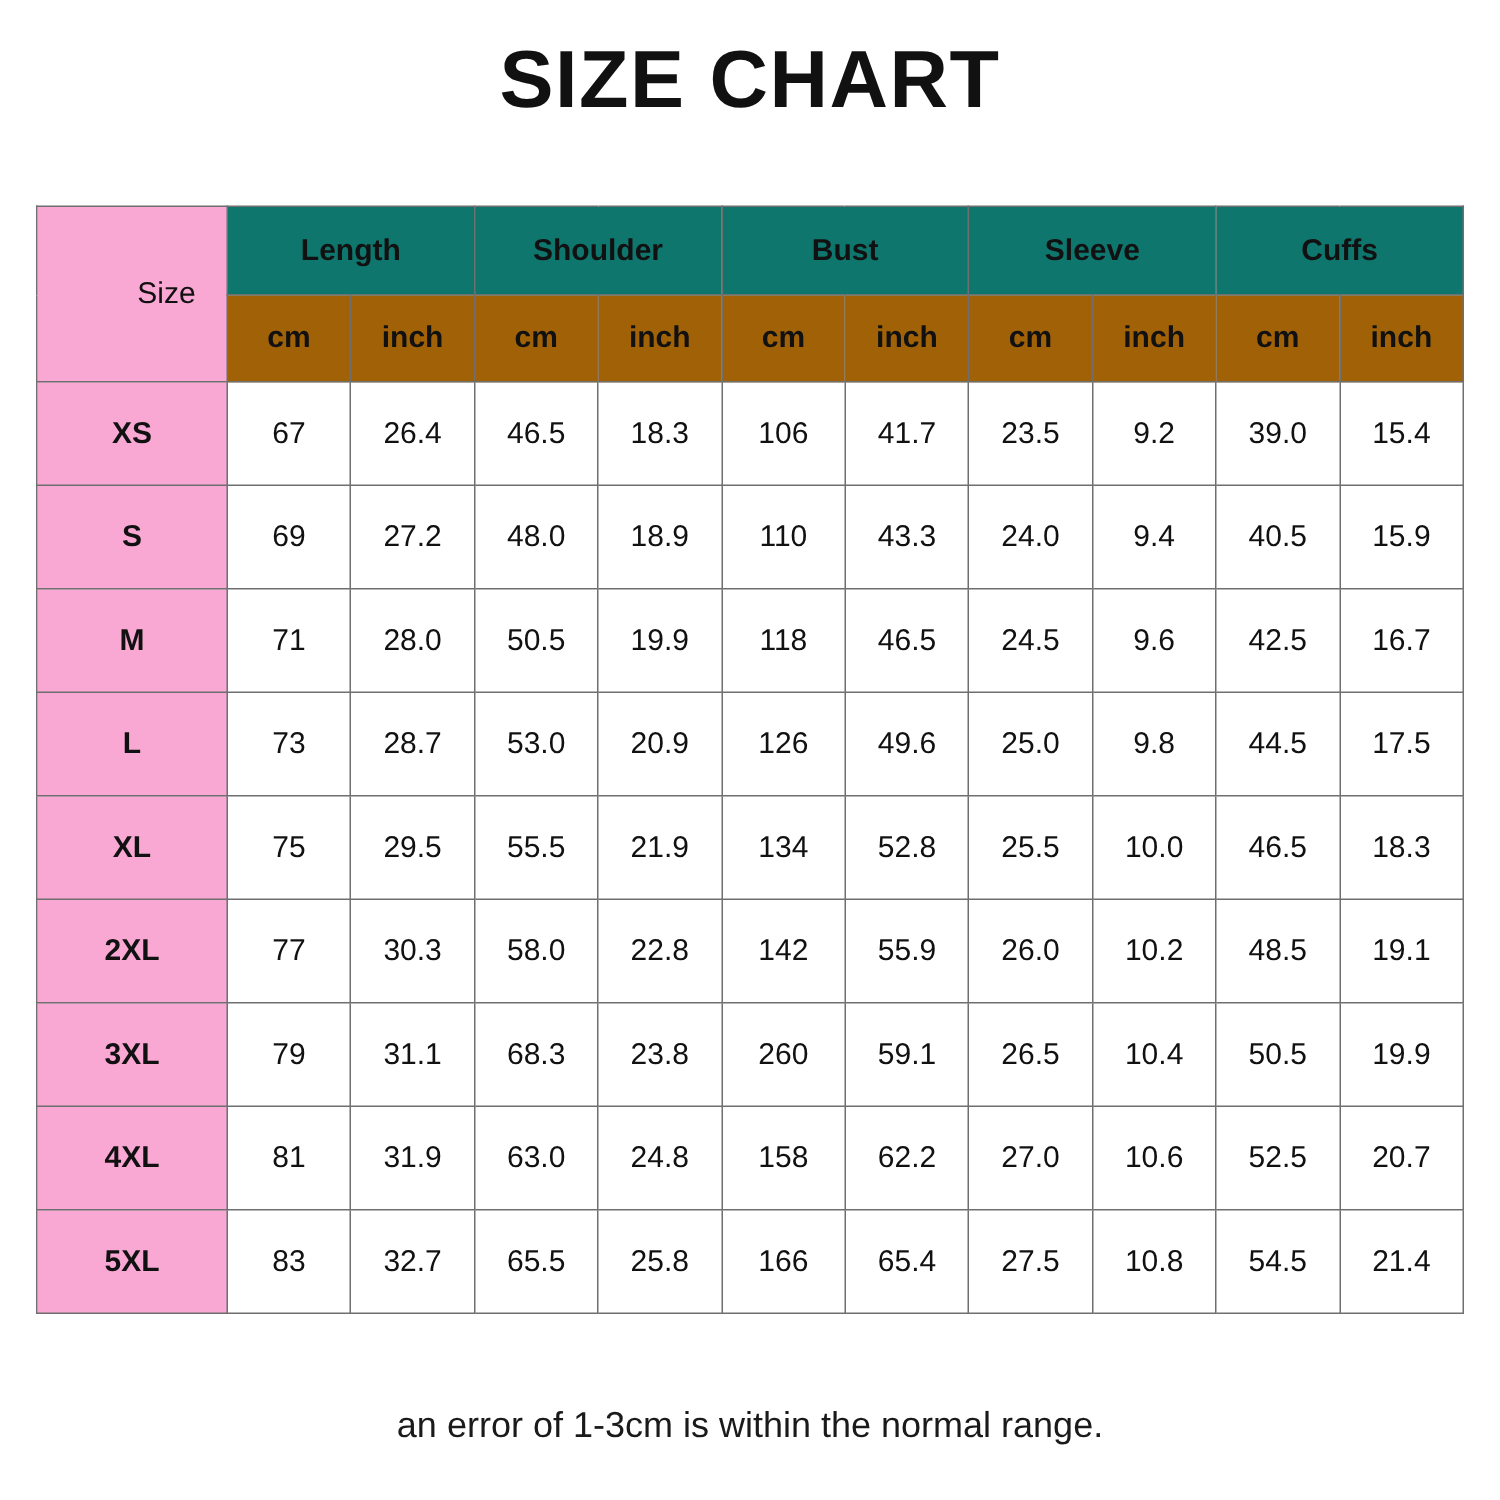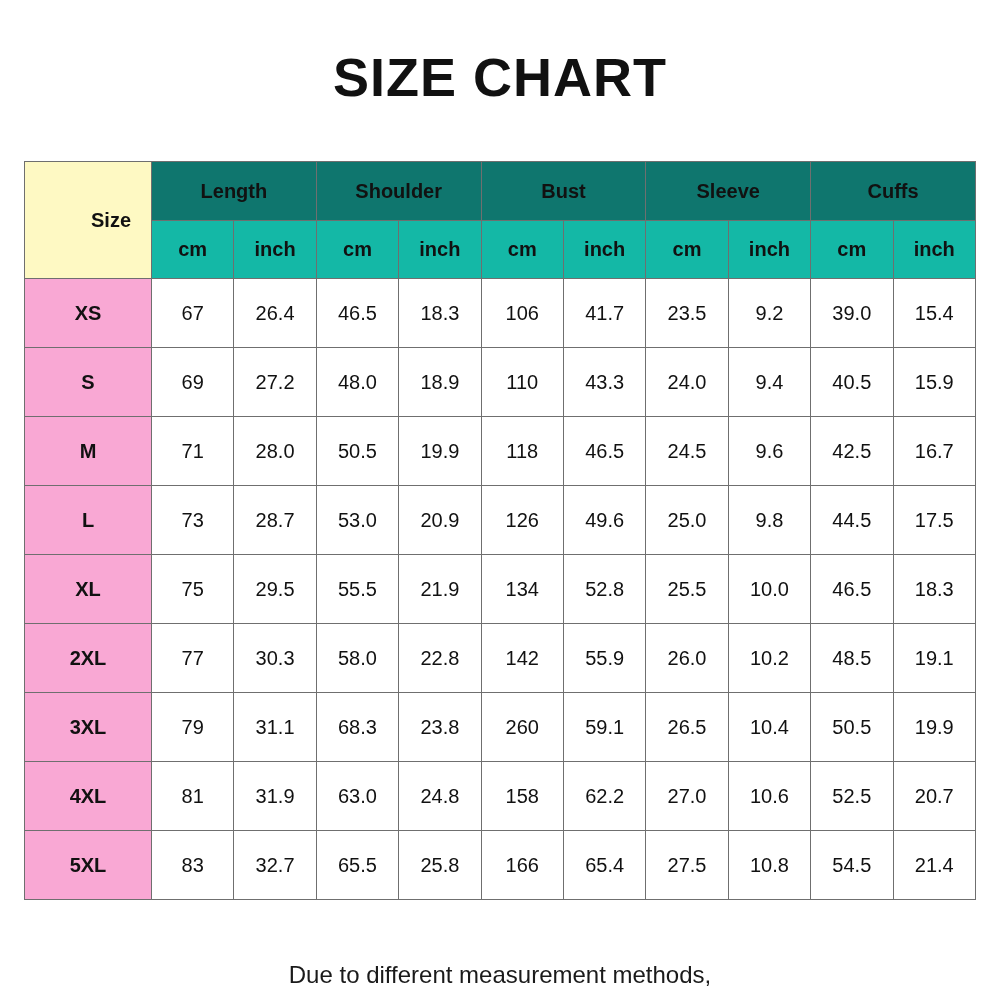--- a/index.html
+++ b/index.html
@@ -16,21 +16,21 @@
   }
   .page {
     width: 1000px;
     height: 1000px;
     box-sizing: border-box;
     display: flex;
     flex-direction: column;
     align-items: center;
   }
   .title {
-    margin-top: 48px;
+    margin-top: 24px;
     font-size: 54px;
     font-weight: bold;
     letter-spacing: 1px;
     color: #111111;
     text-align: center;
     line-height: 1.1;
   }
   .table-wrap {
     margin-top: 54px;
     width: 952px;
@@ -48,28 +48,28 @@
     font-size: 20px;
     color: #111111;
   }
   th.group-head {
     background: #0f766e;
     font-weight: bold;
     font-size: 23px;
     height: 56px;
   }
   th.size-head {
-    background: #fef9c3;
-    font-weight: bold;
+    background: #f9a8d4;
+    font-weight: normal;
     font-size: 23px;
     width: 78px;
     padding-left: 47px;
   }
   th.unit-head {
-    background: #14b8a6;
+    background: #a16207;
     font-weight: bold;
     font-size: 19px;
     height: 55px;
   }
   td.size-cell {
     font-weight: bold;
     font-size: 23px;
     height: 66px;
     background: #f9a8d4;
   }
@@ -232,17 +232,16 @@
           <td class="val">27.5</td>
           <td class="val">10.8</td>
           <td class="val">54.5</td>
           <td class="val">21.4</td>
         </tr>
       </tbody>
     </table>
   </div>
 
   <div class="note">
-    <div>Due to different measurement methods,</div>
     <div>an error of 1-3cm is within the normal range.</div>
   </div>
 
 </div>
 
 </body></html>

